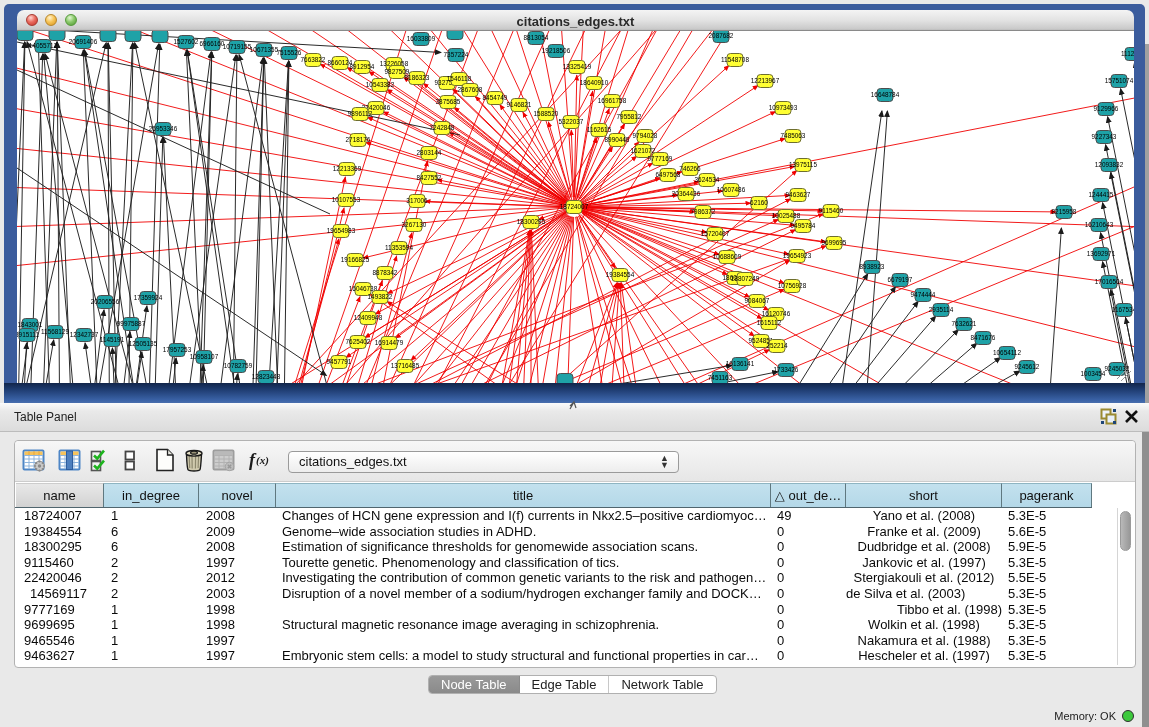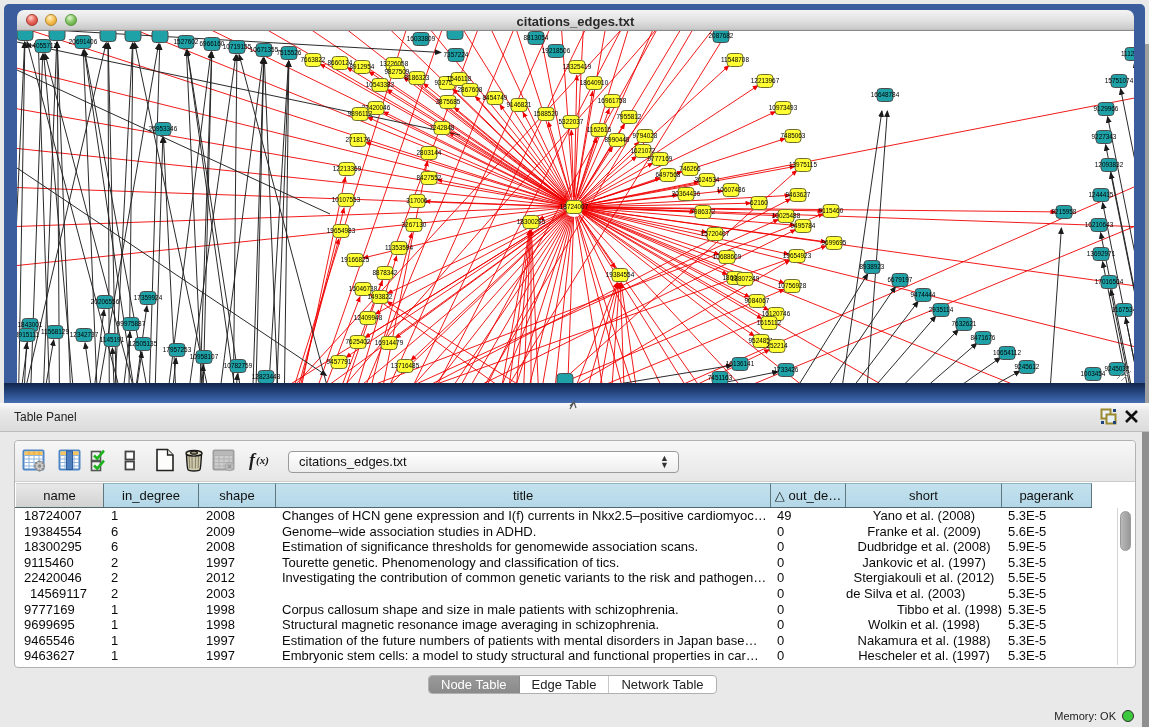--- a/index.html
+++ b/index.html
@@ -632,21 +632,21 @@
         </svg>
         <svg style="position:absolute;left:234px;top:7px" width="24" height="24" viewBox="0 0 24 24">
           <text x="0" y="18" font-size="18" font-style="italic" font-weight="bold" font-family="Liberation Serif,serif" fill="#1a1a1a">f</text>
           <text x="7" y="16" font-size="11" font-style="italic" font-weight="bold" font-family="Liberation Serif,serif" fill="#1a1a1a">(x)</text>
         </svg>
     <div id="combo">citations_edges.txt<div class="ud">▲<br>▼</div></div>
   </div>
   <div id="thead">
         <div class="hc gray" style="left:1px;width:88px">name</div>
         <div class="hc" style="left:89px;width:95px">in_degree</div>
-        <div class="hc" style="left:184px;width:77px">shape</div>
+        <div class="hc" style="left:184px;width:77px">novel</div>
         <div class="hc" style="left:261px;width:495px">title</div>
         <div class="hc" style="left:756px;width:75px">△ out_de…</div>
         <div class="hc" style="left:831px;width:156px">short</div>
         <div class="hc" style="left:987px;width:90px">pagerank</div>
         <div class="hline"></div>
       </div>
   <div class="row" style="top:67.0px">
         <div class="c" style="left:1px;width:80px;padding-left:8px">18724007</div>
         <div class="c" style="left:89px;width:88px;padding-left:7px">1</div>
         <div class="c" style="left:184px;width:70px;padding-left:7px">2008</div>
@@ -688,47 +688,46 @@
         <div class="c" style="left:184px;width:70px;padding-left:7px">2012</div>
         <div class="c" style="left:261px;width:489px;padding-left:6px">Investigating the contribution of common genetic variants to the risk and pathogen…</div>
         <div class="c" style="left:756px;width:69px;padding-left:6px">0</div>
         <div class="c" style="left:831px;width:156px;text-align:center">Stergiakouli et al. (2012)</div>
         <div class="c" style="left:987px;width:84px;padding-left:6px">5.5E-5</div>
       </div>
       <div class="row" style="top:145.0px">
         <div class="c" style="left:1px;width:80px;padding-left:14px">14569117</div>
         <div class="c" style="left:89px;width:88px;padding-left:7px">2</div>
         <div class="c" style="left:184px;width:70px;padding-left:7px">2003</div>
+        <div class="c" style="left:261px;width:489px;padding-left:6px">Disruption of a novel member of a sodium/hydrogen exchanger family and DOCK…</div>
         <div class="c" style="left:756px;width:69px;padding-left:6px">0</div>
         <div class="c" style="left:831px;width:156px;text-align:left">de Silva et al. (2003)</div>
         <div class="c" style="left:987px;width:84px;padding-left:6px">5.3E-5</div>
       </div>
       <div class="row" style="top:160.6px">
         <div class="c" style="left:1px;width:80px;padding-left:8px">9777169</div>
         <div class="c" style="left:89px;width:88px;padding-left:7px">1</div>
         <div class="c" style="left:184px;width:70px;padding-left:7px">1998</div>
-        <div class="c" style="left:261px;width:489px;padding-left:6px">Corpus callosum shape and size in male patients with schizophrenia.</div>
         <div class="c" style="left:756px;width:69px;padding-left:6px">0</div>
         <div class="c" style="left:831px;width:156px;text-align:right">Tibbo et al. (1998)</div>
         <div class="c" style="left:987px;width:84px;padding-left:6px">5.3E-5</div>
       </div>
       <div class="row" style="top:176.2px">
         <div class="c" style="left:1px;width:80px;padding-left:8px">9699695</div>
         <div class="c" style="left:89px;width:88px;padding-left:7px">1</div>
         <div class="c" style="left:184px;width:70px;padding-left:7px">1998</div>
         <div class="c" style="left:261px;width:489px;padding-left:6px">Structural magnetic resonance image averaging in schizophrenia.</div>
         <div class="c" style="left:756px;width:69px;padding-left:6px">0</div>
         <div class="c" style="left:831px;width:156px;text-align:center">Wolkin et al. (1998)</div>
         <div class="c" style="left:987px;width:84px;padding-left:6px">5.3E-5</div>
       </div>
       <div class="row" style="top:191.8px">
         <div class="c" style="left:1px;width:80px;padding-left:8px">9465546</div>
         <div class="c" style="left:89px;width:88px;padding-left:7px">1</div>
         <div class="c" style="left:184px;width:70px;padding-left:7px">1997</div>
-        <div class="c" style="left:261px;width:489px;padding-left:6px">Estimation of the future numbers of patients with mental disorders in Japan base…</div>
         <div class="c" style="left:756px;width:69px;padding-left:6px">0</div>
         <div class="c" style="left:831px;width:156px;text-align:center">Nakamura et al. (1988)</div>
         <div class="c" style="left:987px;width:84px;padding-left:6px">5.3E-5</div>
       </div>
       <div class="row" style="top:207.4px">
         <div class="c" style="left:1px;width:80px;padding-left:8px">9463627</div>
         <div class="c" style="left:89px;width:88px;padding-left:7px">1</div>
         <div class="c" style="left:184px;width:70px;padding-left:7px">1997</div>
         <div class="c" style="left:261px;width:489px;padding-left:6px">Embryonic stem cells: a model to study structural and functional properties in car…</div>
         <div class="c" style="left:756px;width:69px;padding-left:6px">0</div>

